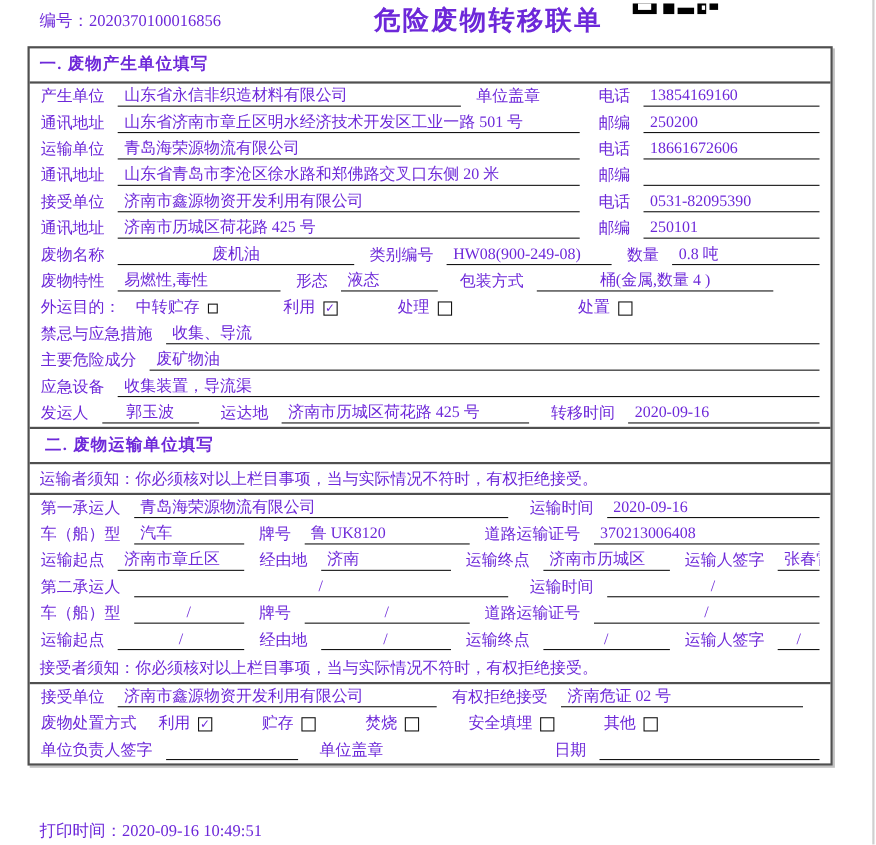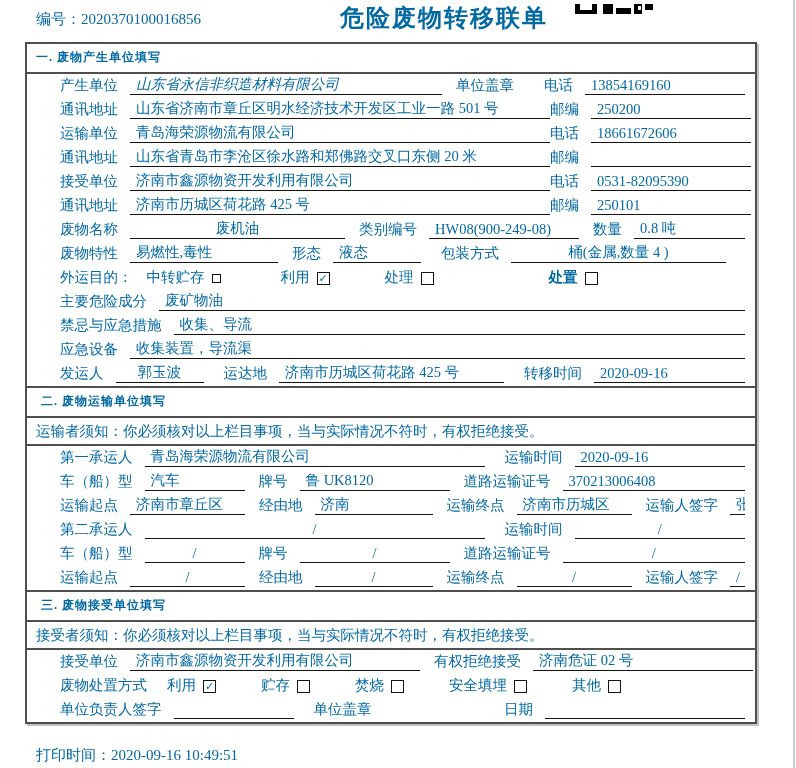--- a/index.html
+++ b/index.html
@@ -1,54 +1,54 @@
 <!DOCTYPE html>
 <html><head>
 <meta charset="utf-8">
 <style>
   html,body{margin:0;padding:0;background:#ffffff;}
   .page{
     position:relative;width:796px;height:768px;background:#ffffff;overflow:hidden;
-    font-family:"Liberation Serif","DejaVu Serif",serif;color:#0369a1;
+    font-family:"Liberation Serif","DejaVu Serif",serif;color:#6d28d9;
   }
   .serial{position:absolute;left:36px;top:10px;font-size:15px;white-space:nowrap;}
   .title{
     position:absolute;left:0;right:0;top:2px;text-align:center;
     font-size:24px;font-weight:bold;letter-spacing:2px;transform:translateX(46px);
   }
   .qr{position:absolute;left:575px;top:0;width:78px;height:10px;}
   .page-edge{position:absolute;right:1px;top:0;width:2px;height:100%;background:#cfcfcf;}
 
   .form-table{
     position:absolute;left:25px;top:42px;width:732px;box-sizing:border-box;
     border:2px solid #4f4f4f;background:#ffffff;
     box-shadow:2px 2px 0 rgba(120,120,120,0.45);
     font-size:14.5px;
   }
   .sec-h{
-    font-weight:bold;font-size:12px;padding:5px 9px 6px;
+    font-weight:bold;font-size:15px;padding:5px 9px 6px;
     border-bottom:2px solid #4f4f4f;letter-spacing:1px;
   }
   .sec-h.mid{border-top:2px solid #4f4f4f;padding-left:14px;}
   .notice{height:26px;display:flex;align-items:center;padding:0 9px;border-bottom:2px solid #4f4f4f;white-space:nowrap;}
-  .row{display:flex;align-items:flex-end;height:24px;padding:0 10px 3px;box-sizing:border-box;margin-left:23px;}
+  .row{display:flex;align-items:flex-end;height:24px;padding:0 10px 3px;box-sizing:border-box;}
   .lb{white-space:nowrap;flex:0 0 auto;}
   .u{
     border-bottom:1px solid #141414;padding:0 6px 0;box-sizing:border-box;
     white-space:nowrap;overflow:hidden;flex:0 0 auto;margin-left:12px;min-height:18px;
   }
   .c{text-align:center;}
   .f1{flex:1 1 auto;}
   .sp{flex:1 1 auto;}
   .ml14{margin-left:14px;}.ml20{margin-left:20px;}
-  .ml45{margin-left:45px;}.ml55{margin-left:55px;}.ml60{margin-left:60px;}.ml115{margin-left:115px;font-weight:bold;}
+  .ml45{margin-left:45px;}.ml55{margin-left:55px;}.ml60{margin-left:60px;}.ml115{margin-left:115px;}
   .w88{width:88px;}.w100{width:100px;}.w115{width:115px;}.w118{width:118px;}
   .w120{width:120px;}.w125{width:125px;}.w148{width:148px;}.w150{width:150px;}
   .w175{width:175px;}.w200{width:200px;}.w215{width:215px;text-align:center;}.w220{width:220px;}
-  .w225{width:225px;}.w290{width:290px;}.w312{width:312px;font-style:italic;}.w340{width:340px;}
+  .w225{width:225px;}.w290{width:290px;}.w312{width:312px;}.w340{width:340px;}
   .w420{width:420px;}.w160{width:160px;}
   .opt{display:flex;align-items:center;white-space:nowrap;}
   .cb{
     display:inline-block;width:13px;height:13px;border:1px solid #141414;box-sizing:border-box;
     margin-left:7px;text-align:center;line-height:11px;font-size:11px;font-weight:bold;
     font-family:"DejaVu Sans",sans-serif;position:relative;top:1px;
   }
   .cb-sm{
     display:inline-block;width:9px;height:9px;border:1px solid #141414;box-sizing:border-box;
     margin-left:7px;position:relative;top:1px;
@@ -163,27 +163,27 @@
         <span>处理</span>
         <span class="cb"></span>
       </span>
       <span class="opt ml115">
         <span>处置</span>
         <span class="cb"></span>
       </span>
     </div>
 
     <div class="row">
+      <span class="lb">禁忌与应急措施</span>
+      <span class="u f1">收集、导流</span>
+    </div>
+
+    <div class="row">
       <span class="lb">主要危险成分</span>
       <span class="u f1">废矿物油</span>
-    </div>
-
-    <div class="row">
-      <span class="lb">禁忌与应急措施</span>
-      <span class="u f1">收集、导流</span>
     </div>
 
     <div class="row">
       <span class="lb">应急设备</span>
       <span class="u f1">收集装置，导流渠</span>
     </div>
 
     <div class="row">
       <span class="lb">发运人</span>
       <span class="u w88 c">郭玉波</span>
@@ -243,21 +243,20 @@
       <span class="lb">运输起点</span>
       <span class="u w115 c">/</span>
       <span class="lb ml14">经由地</span>
       <span class="u w118 c">/</span>
       <span class="lb ml14">运输终点</span>
       <span class="u w115 c">/</span>
       <span class="lb ml14">运输人签字</span>
       <span class="u f1 c">/</span>
     </div>
 
-    <div class="sec-h mid">三. 废物接受单位填写</div>
     <div class="notice">接受者须知：你必须核对以上栏目事项，当与实际情况不符时，有权拒绝接受。</div>
 
     <div class="row">
       <span class="lb">接受单位</span>
       <span class="u w290">济南市鑫源物资开发利用有限公司</span>
       <span class="lb ml14">有权拒绝接受</span>
       <span class="u w220">济南危证 02 号</span>
     </div>
 
 

